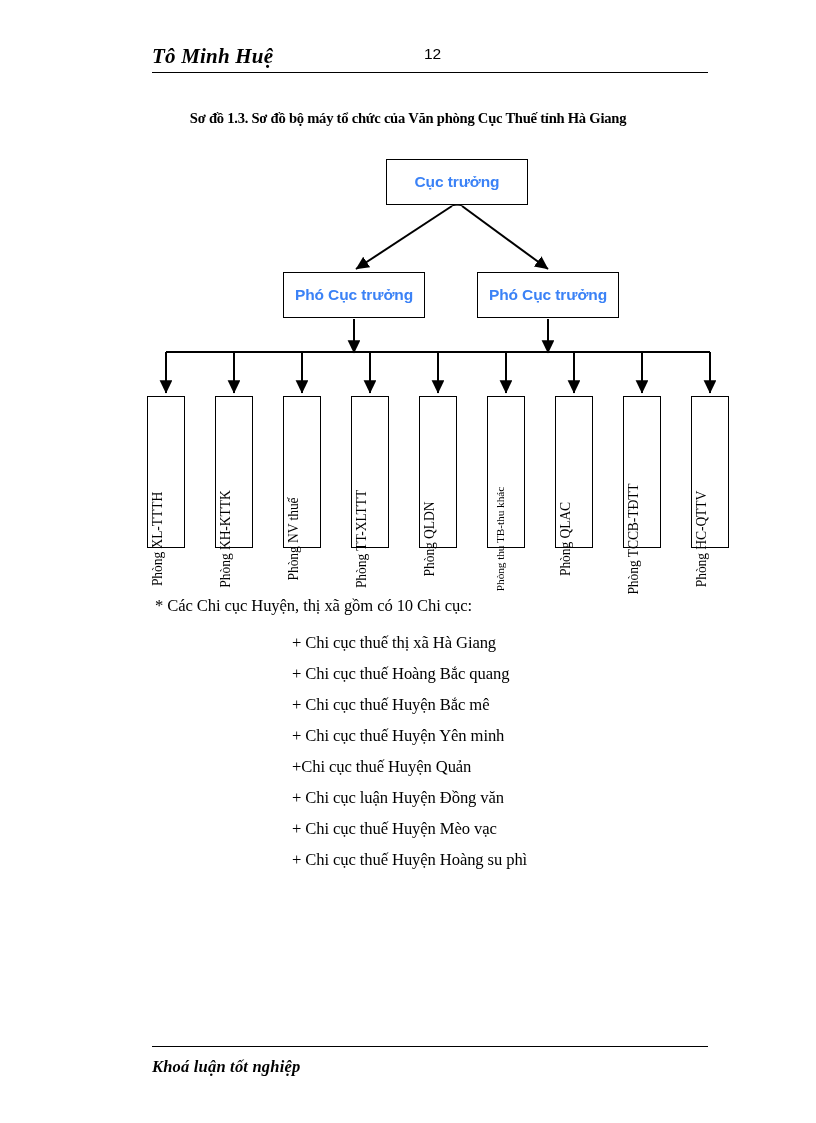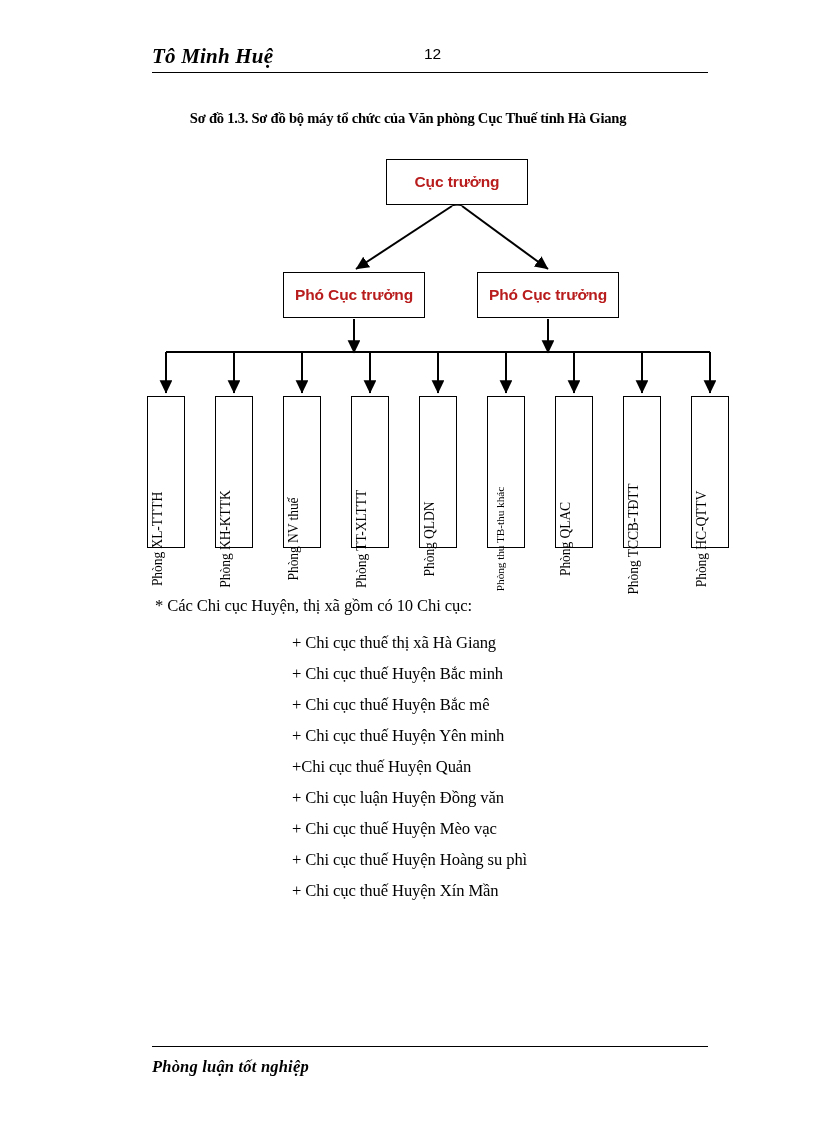--- a/index.html
+++ b/index.html
@@ -89,21 +89,21 @@
     display: flex;
     align-items: center;
     justify-content: center;
   }
   .node-label {
     font-family: "Liberation Sans", "DejaVu Sans", sans-serif;
     font-weight: bold;
     font-size: 15.5px;
     letter-spacing: -0.1px;
     white-space: nowrap;
-    color: #b91c1c;
+    color: #3b82f6;
   }
 
   #node-director {
     left: 386px;
     top: 159px;
     width: 142px;
     height: 46px;
   }
   #node-deputy-0 {
     left: 283px;
@@ -269,26 +269,25 @@
     <span class="dept-label">Phòng TCCB-TĐTT</span>
   </div>
   <div class="dept" style="left:691px;">
     <span class="dept-label">Phòng HC-QTTV</span>
   </div>
 
   <div class="note-lead">* Các Chi cục Huyện, thị xã gồm có 10 Chi cục:</div>
 
   <div class="note-list">
     <div class="note-item">+ Chi cục thuế thị xã Hà Giang</div>
-    <div class="note-item">+ Chi cục thuế  Huyện Bắc minh</div>
+    <div class="note-item">+ Chi cục thuế  Hoàng Bắc quang</div>
     <div class="note-item">+ Chi cục thuế  Huyện Bắc mê</div>
     <div class="note-item">+ Chi cục thuế Huyện Yên minh</div>
     <div class="note-item">+Chi cục thuế  Huyện Quản</div>
     <div class="note-item">+ Chi cục luận  Huyện Đồng văn</div>
     <div class="note-item">+ Chi cục thuế  Huyện Mèo vạc</div>
     <div class="note-item">+ Chi cục thuế  Huyện Hoàng su phì</div>
-    <div class="note-item">+ Chi cục thuế  Huyện Xín Mần</div>
   </div>
 
   <div class="footer-rule"></div>
-  <div class="footer-text">Phòng luận tốt nghiệp</div>
+  <div class="footer-text">Khoá luận tốt nghiệp</div>
 
 </div>
 
 </body></html>

